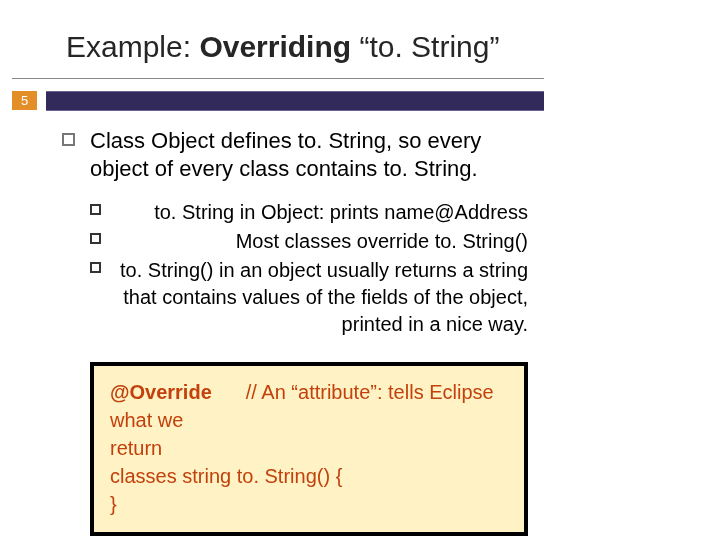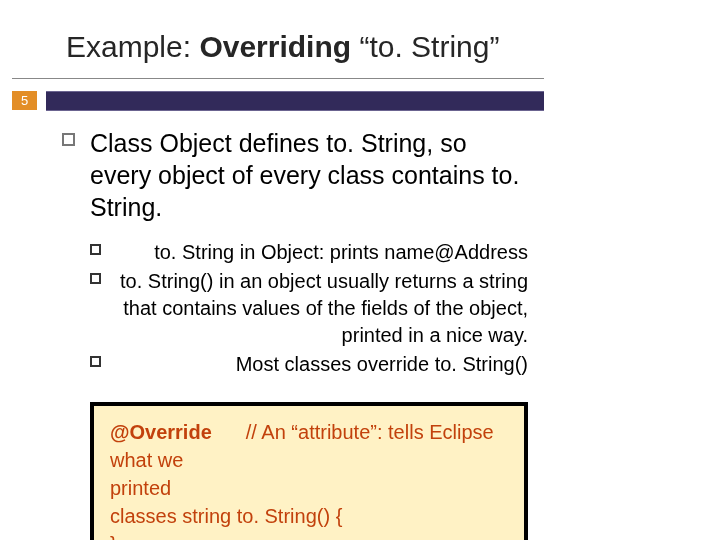--- a/index.html
+++ b/index.html
@@ -48,21 +48,21 @@
     height: 20px;
     background: #322a5a;
     border-top: 1px solid #6b6490;
     border-bottom: 1px solid #6b6490;
   }
   .content {
     padding: 4px 44px 0 78px;
   }
   .l1 {
     position: relative;
-    font-size: 25px;
+    font-size: 22px;
     line-height: 1.28;
     color: #000;
     margin-bottom: 16px;
   }
   .l1 .bullet {
     position: absolute;
     left: -28px;
     top: 6px;
     width: 13px;
     height: 13px;
@@ -122,32 +122,32 @@
       <span>Class Object defines to. String, so every object of every class contains to. String.</span>
     </div>
 
     <div class="l2list">
       <div class="l2">
         <span class="bullet"></span>
         <span>to. String in Object: prints name@Address</span>
       </div>
       <div class="l2">
         <span class="bullet"></span>
-        <span>to. String() in an object usually returns a string that contains values of the fields of the object, printed in a nice way.</span>
+        <span>Most classes override to. String()</span>
       </div>
       <div class="l2">
         <span class="bullet"></span>
-        <span>Most classes override to. String()</span>
+        <span>to. String() in an object usually returns a string that contains values of the fields of the object, printed in a nice way.</span>
       </div>
     </div>
 
   </div>
 
   <div class="codebox">
     <div>
       <span class="bold">@Override</span><span class="gap"></span><span>// An “attribute”: tells Eclipse what we</span>
     </div>
-    <div>printed</div>
+    <div>return</div>
     <div>classes string to. String() {</div>
     <div>}</div>
   </div>
 
 </div>
 
 </body></html>

